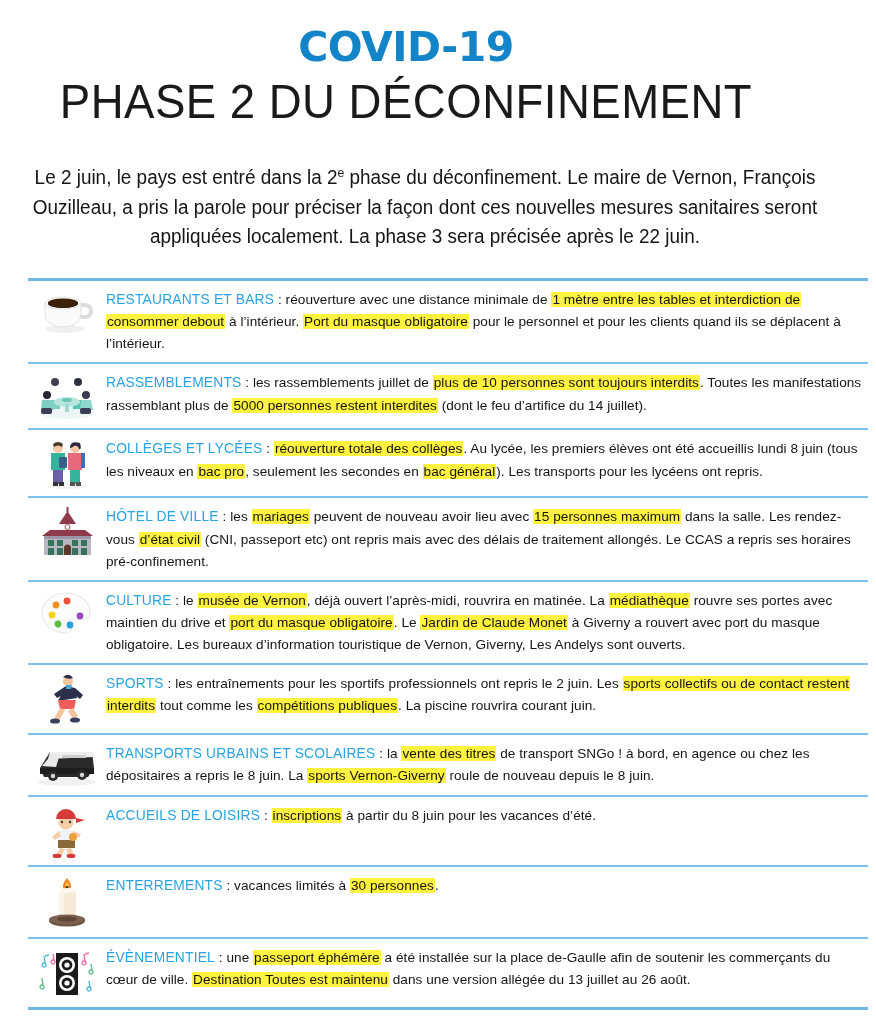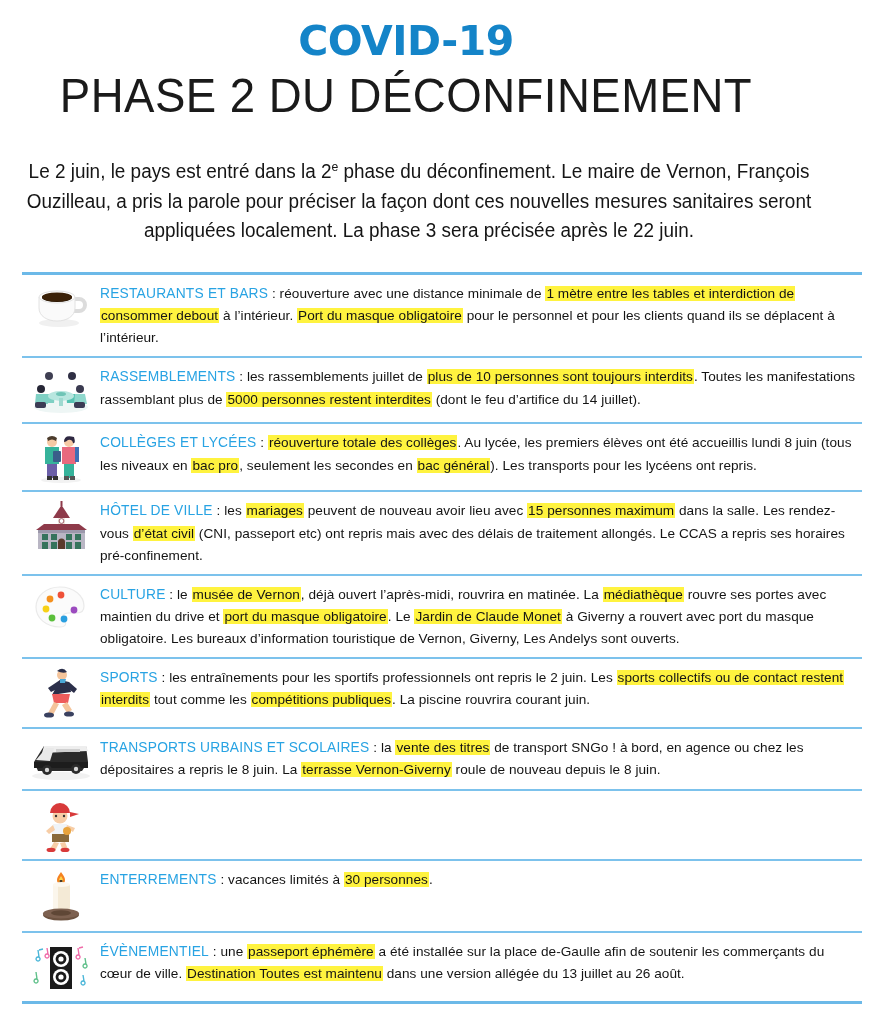--- a/index.html
+++ b/index.html
@@ -13,21 +13,21 @@
     font-family: "Liberation Sans", sans-serif;
     color: #1a1a1a;
     overflow: hidden;
   }
 
   .page {
     width: 812px;
     height: 1024px;
     position: relative;
     background: #ffffff;
-    padding: 4px;
+    padding: 10px;
   }
 
   
   .header {
     padding-top: 16px;
     text-align: center;
   }
   .covid-title {
     font-family: "DejaVu Sans", sans-serif;
     font-weight: 700;
@@ -271,21 +271,21 @@
       <path d="M14 8h42l2 5-46 2z" fill="#eeeeee"></path>
       <path d="M6 22 16 10h8l-4 13z" fill="#e9e9e9"></path>
       <rect x="26" y="11" width="24" height="3" fill="#cfcfcf"></rect>
       <path d="M4 24h54v6H4z" fill="#1d1d1d"></path>
       <circle cx="17" cy="32" r="5" fill="#2b2b2b"></circle>
       <circle cx="17" cy="32" r="2.2" fill="#d6d6d6"></circle>
       <circle cx="46" cy="31" r="5" fill="#2b2b2b"></circle>
       <circle cx="46" cy="31" r="2.2" fill="#d6d6d6"></circle>
     </svg>
         </div>
-        <div class="text-cell"><span class="cat">TRANSPORTS URBAINS ET SCOLAIRES</span><span> : la </span><span class="hl">vente des titres</span><span> de transport SNGo ! à bord, en agence ou chez les dépositaires a repris le 8 juin. La </span><span class="hl">terrasse Vernon-Giverny</span><span> roule de nouveau depuis le 8 juin.</span></div>
+        <div class="text-cell"><span class="cat">TRANSPORTS URBAINS ET SCOLAIRES</span><span> : la </span><span class="hl">vente des titres</span><span> de transport SNGo ! à bord, en agence ou chez les dépositaires a repris le 8 juin. La </span><span class="hl">sports Vernon-Giverny</span><span> roule de nouveau depuis le 8 juin.</span></div>
       </div>
       <div class="divider thin"></div>
       <div class="row">
         <div class="icon-cell">
           <svg class="ico" width="46" height="52" viewBox="0 0 46 52">
       <circle cx="22" cy="16" r="7.5" fill="#f7cda6"></circle>
       <path d="M12 13a10 10 0 0 1 20 0z" fill="#d83a3a"></path>
       <path d="M32 12l9 2-9 3z" fill="#d83a3a"></path>
       <circle cx="18" cy="16" r="1.2" fill="#333"></circle>
       <circle cx="26" cy="16" r="1.2" fill="#333"></circle>
@@ -293,20 +293,21 @@
       <path d="M29 25l8 3-2 4-7-4z" fill="#f7cda6"></path>
       <path d="M15 25 8 31l3 3 6-4z" fill="#f7cda6"></path>
       <rect x="14" y="34" width="17" height="8" fill="#8a6a3a"></rect>
       <circle cx="29" cy="31" r="4" fill="#e8a33c"></circle>
       <path d="M16 42l-4 7 5 2 4-8z" fill="#f7cda6"></path>
       <path d="M27 42l3 7-5 2-3-8z" fill="#f7cda6"></path>
       <ellipse cx="13" cy="50" rx="4.5" ry="2.2" fill="#d83a3a"></ellipse>
       <ellipse cx="27" cy="50" rx="4.5" ry="2.2" fill="#d83a3a"></ellipse>
     </svg>
         </div>
+        <div class="text-cell"><span class="cat">ACCUEILS DE LOISIRS</span><span> : </span><span class="hl">inscriptions</span><span> à partir du 8 juin pour les vacances d’été.</span></div>
       </div>
       <div class="divider thin"></div>
       <div class="row">
         <div class="icon-cell">
           <svg class="ico" width="48" height="54" viewBox="0 0 48 54">
       <path d="M24 2c3 4 4 6 4 8a4 4 0 0 1-8 0c0-2 1-4 4-8z" fill="#f58220"></path>
       <path d="M24 6c1.6 2.4 2 3.4 2 4.6a2 2 0 0 1-4 0c0-1.2.4-2.2 2-4.6z" fill="#fbd34d"></path>
       <rect x="22.6" y="10" width="2.8" height="4" fill="#4a3a2a"></rect>
       <rect x="16" y="14" width="17" height="29" rx="2" fill="#f4ead6"></rect>
       <rect x="16" y="14" width="5" height="29" fill="#fbf6ec"></rect>

